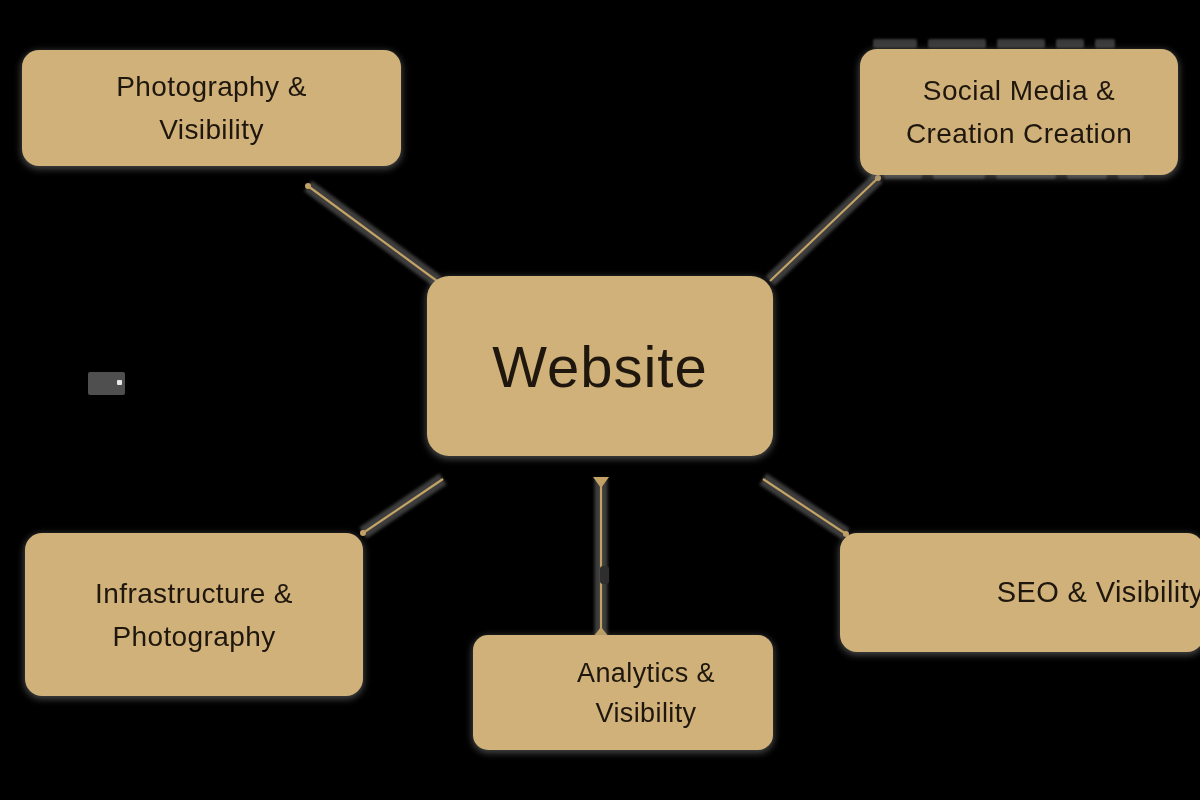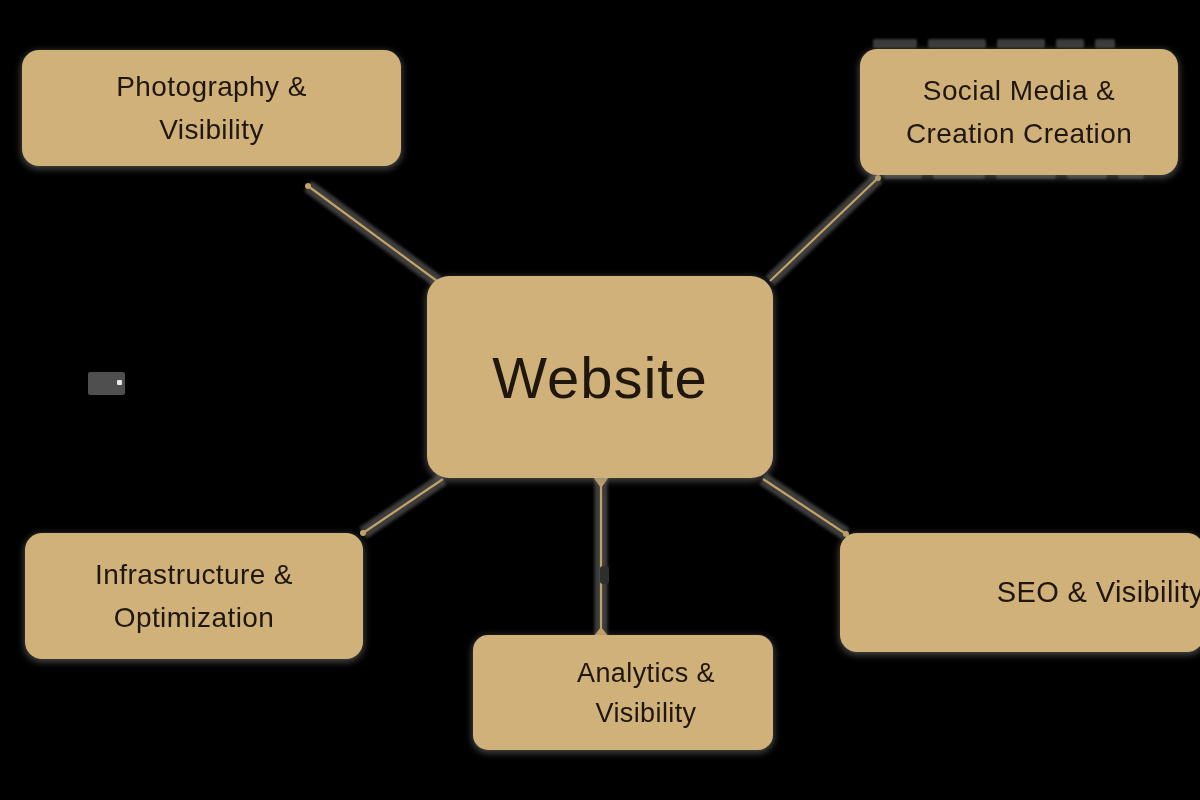--- a/index.html
+++ b/index.html
@@ -42,22 +42,22 @@
     align-items: center;
     justify-content: center;
     text-align: center;
     color: var(--node_text, #1f170e);
     letter-spacing: 0.4px;
   }
   .node .label { width: 100%; }
   .node .label span { display: block; }
   .node-photography { left: 22px;  top: 50px;  width: 379px; height: 116px; font-size: 28px; line-height: 43px; }
   .node-social     { left: 860px; top: 49px;  width: 318px; height: 126px; font-size: 28px; line-height: 43px; }
-  .node-website    { left: 427px; top: 276px; width: 346px; height: 202px; font-size: 58px; border-radius: 22px; letter-spacing: 1px; }
-  .node-infrastructure { left: 25px; top: 533px; width: 338px; height: 126px; font-size: 28px; line-height: 43px; }
+  .node-website    { left: 427px; top: 276px; width: 346px; height: 180px; font-size: 58px; border-radius: 22px; letter-spacing: 1px; }
+  .node-infrastructure { left: 25px; top: 533px; width: 338px; height: 163px; font-size: 28px; line-height: 43px; }
   .node-analytics  { left: 473px; top: 635px; width: 254px; height: 115px; font-size: 27px; line-height: 40px; border-radius: 15px; padding-left: 46px; }
   .node-seo        { left: 840px; top: 533px; width: 364px; height: 119px; font-size: 29px; text-align: right; }
 
   
   .ghost-strip {
     position: absolute;
     z-index: 0;
     display: flex;
     gap: 11px;
     filter: blur(1px);
@@ -142,21 +142,21 @@
 
   <div class="node node-website">
     <div class="label">
       <span>Website</span>
     </div>
   </div>
 
   <div class="node node-infrastructure">
     <div class="label">
       <span>Infrastructure &amp;</span>
-      <span>Optimization</span>
+      <span>Photography</span>
     </div>
   </div>
 
   <div class="node node-analytics">
     <div class="label">
       <span>Analytics &amp;</span>
       <span>Visibility</span>
     </div>
   </div>
 

